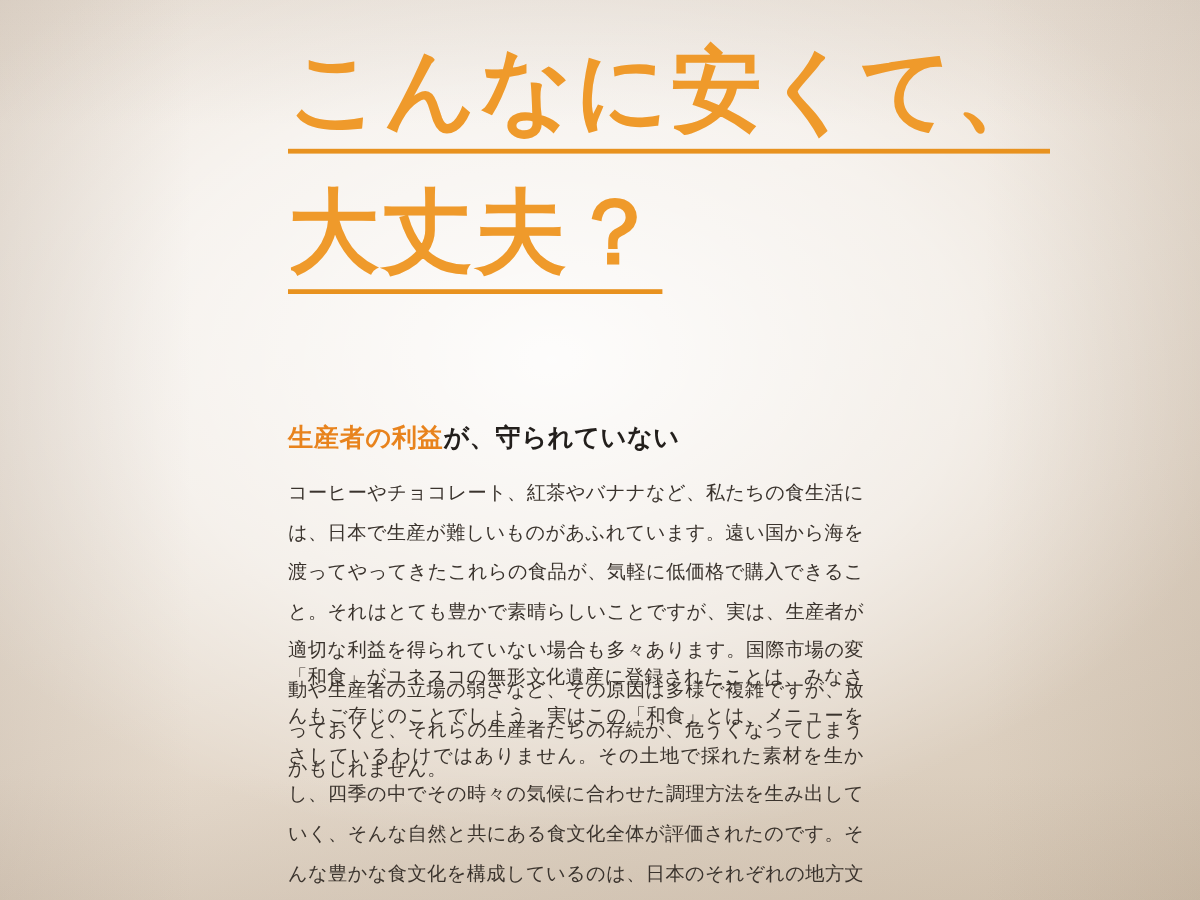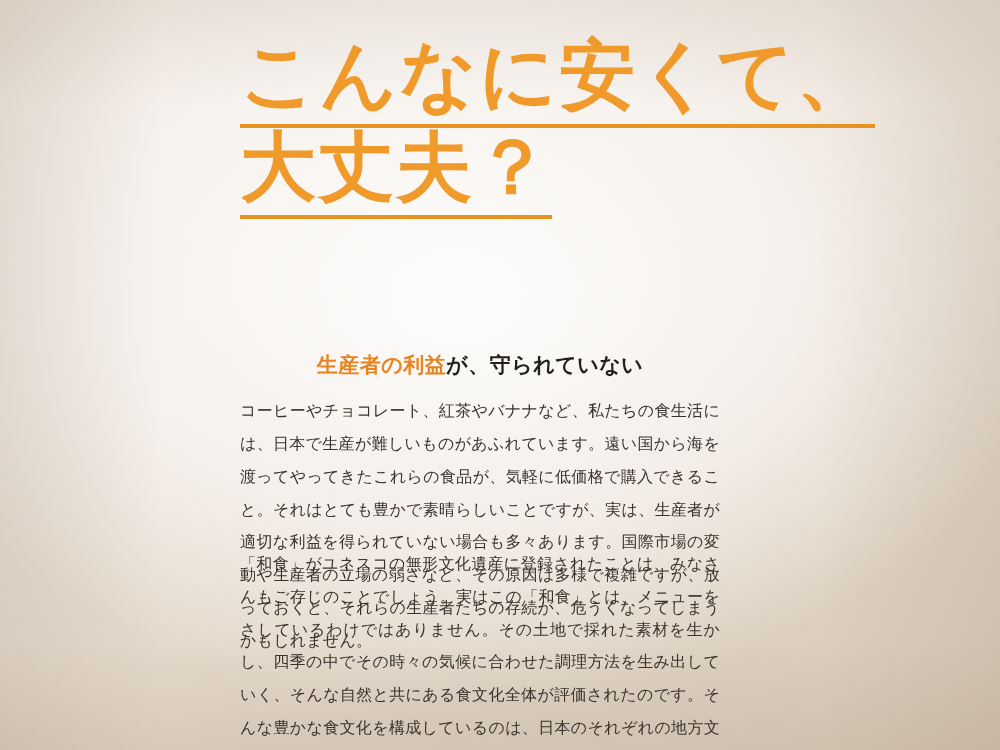--- a/index.html
+++ b/index.html
@@ -49,20 +49,21 @@
     font-size: 76px;
     line-height: 1.02;
     letter-spacing: 2px;
     color: #ef9a2b;
     white-space: nowrap;
     padding-bottom: 10px;
     display: inline-block;
   }
   .headline-line.line1 {
     border-bottom: 4px solid #e8921f;
+    margin-bottom: 26px;
     text-align: right;
   }
   .headline-line.line2 {
     border-bottom: 4px solid #e8921f;
   }
 
   
   .section {
     position: absolute;
     left: 240px;
@@ -72,21 +73,20 @@
   .section.s2 { top: 548px; }
 
   .sec-heading {
     font-family: "DejaVu Sans", sans-serif;
     font-weight: bold;
     font-size: 21px;
     line-height: 1.3;
     color: #231f1c;
     margin: 0 0 16px 0;
     letter-spacing: 0.5px;
-    text-align: center;
   }
   .sec-heading .accent {
     color: #e8831d;
   }
   .sec-body {
     font-family: "DejaVu Sans", sans-serif;
     font-size: 16px;
     line-height: 2.05;
     color: #3a332d;
     margin: 0;

